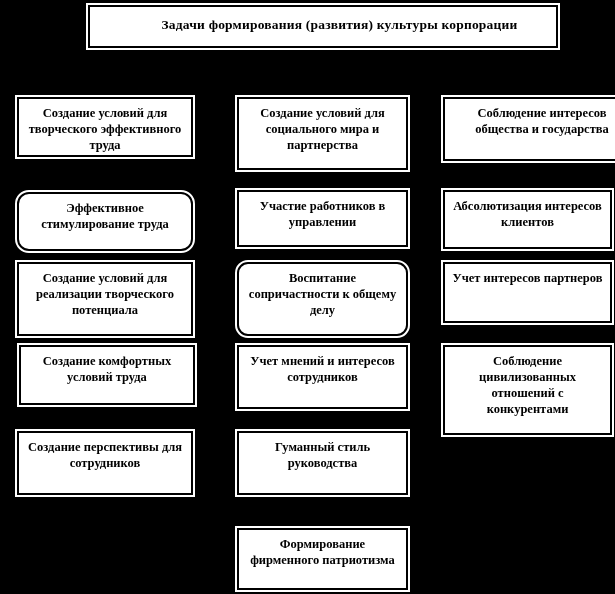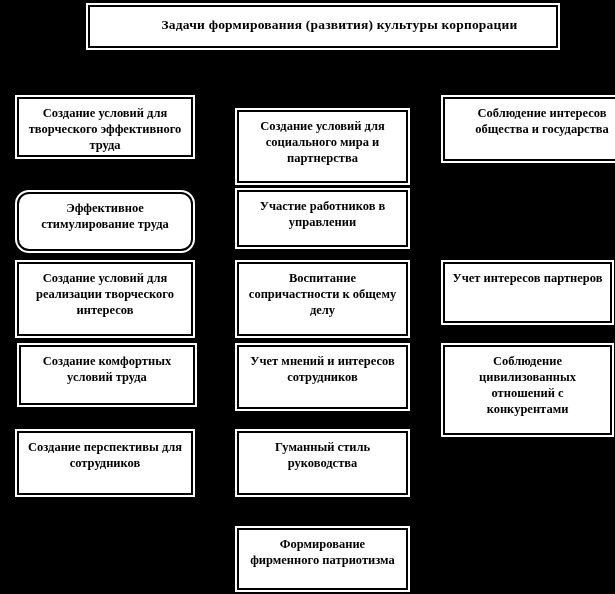--- a/index.html
+++ b/index.html
@@ -31,50 +31,51 @@
   }
   
   .b-title { left: 88px;  top: 5px;   width: 470px; height: 43px; padding-left: 38px; }
   
   .b-l1 { left: 17px;  top: 97px;  width: 176px; height: 60px; }
   .b-l2 { left: 17px;  top: 192px; width: 176px; height: 59px; border-radius: 12px; }
   .b-l3 { left: 17px;  top: 262px; width: 176px; height: 74px; }
   .b-l4 { left: 19px;  top: 345px; width: 176px; height: 60px; }
   .b-l5 { left: 17px;  top: 431px; width: 176px; height: 64px; }
   
-  .b-m1 { left: 237px; top: 97px;  width: 171px; height: 73px; margin-top: 13px; }
+  .b-m1 { left: 237px; top: 97px;  width: 171px; height: 73px; }
   .b-m2 { left: 237px; top: 190px; width: 171px; height: 57px; }
-  .b-m3 { left: 237px; top: 262px; width: 171px; height: 74px; }
+  .b-m3 { left: 237px; top: 262px; width: 171px; height: 74px; border-radius: 11px; }
   .b-m4 { left: 237px; top: 345px; width: 171px; height: 64px; }
   .b-m5 { left: 237px; top: 431px; width: 171px; height: 64px; }
   .b-m6 { left: 237px; top: 528px; width: 171px; height: 62px; }
   
   .b-r1 { left: 443px; top: 97px;  width: 183px; height: 64px; padding-left: 20px; }
   .b-r2 { left: 443px; top: 190px; width: 169px; height: 59px; }
   .b-r3 { left: 443px; top: 262px; width: 169px; height: 61px; }
   .b-r4 { left: 443px; top: 345px; width: 169px; height: 90px; }
   .b-r5 { left: 443px; top: 466px; width: 169px; height: 64px; }
 </style>
 </head>
 <body>
 
 <div id="canvas">
 
   <div class="box title-box b-title">Задачи формирования (развития) культуры корпорации</div>
 
   <div class="box b-l1">Создание условий для творческого эффективного труда</div>
   <div class="box b-l2">Эффективное стимулирование труда</div>
-  <div class="box b-l3">Создание условий для реализации творческого интересов</div>
+  <div class="box b-l3">Создание условий для реализации творческого потенциала</div>
   <div class="box b-l4">Создание комфортных условий труда</div>
   <div class="box b-l5">Создание перспективы для сотрудников</div>
 
   <div class="box b-m1">Создание условий для социального мира и партнерства</div>
   <div class="box b-m2">Участие работников в управлении</div>
   <div class="box b-m3">Воспитание сопричастности к общему делу</div>
   <div class="box b-m5">Гуманный стиль руководства</div>
   <div class="box b-m4">Учет мнений и интересов сотрудников</div>
   <div class="box b-m6">Формирование фирменного патриотизма</div>
 
   <div class="box b-r1">Соблюдение интересов общества и государства</div>
+  <div class="box b-r2">Абсолютизация интересов клиентов</div>
   <div class="box b-r3">Учет интересов партнеров</div>
   <div class="box b-r4">Соблюдение цивилизованных отношений с конкурентами</div>
 
 </div>
 
 </body></html>

